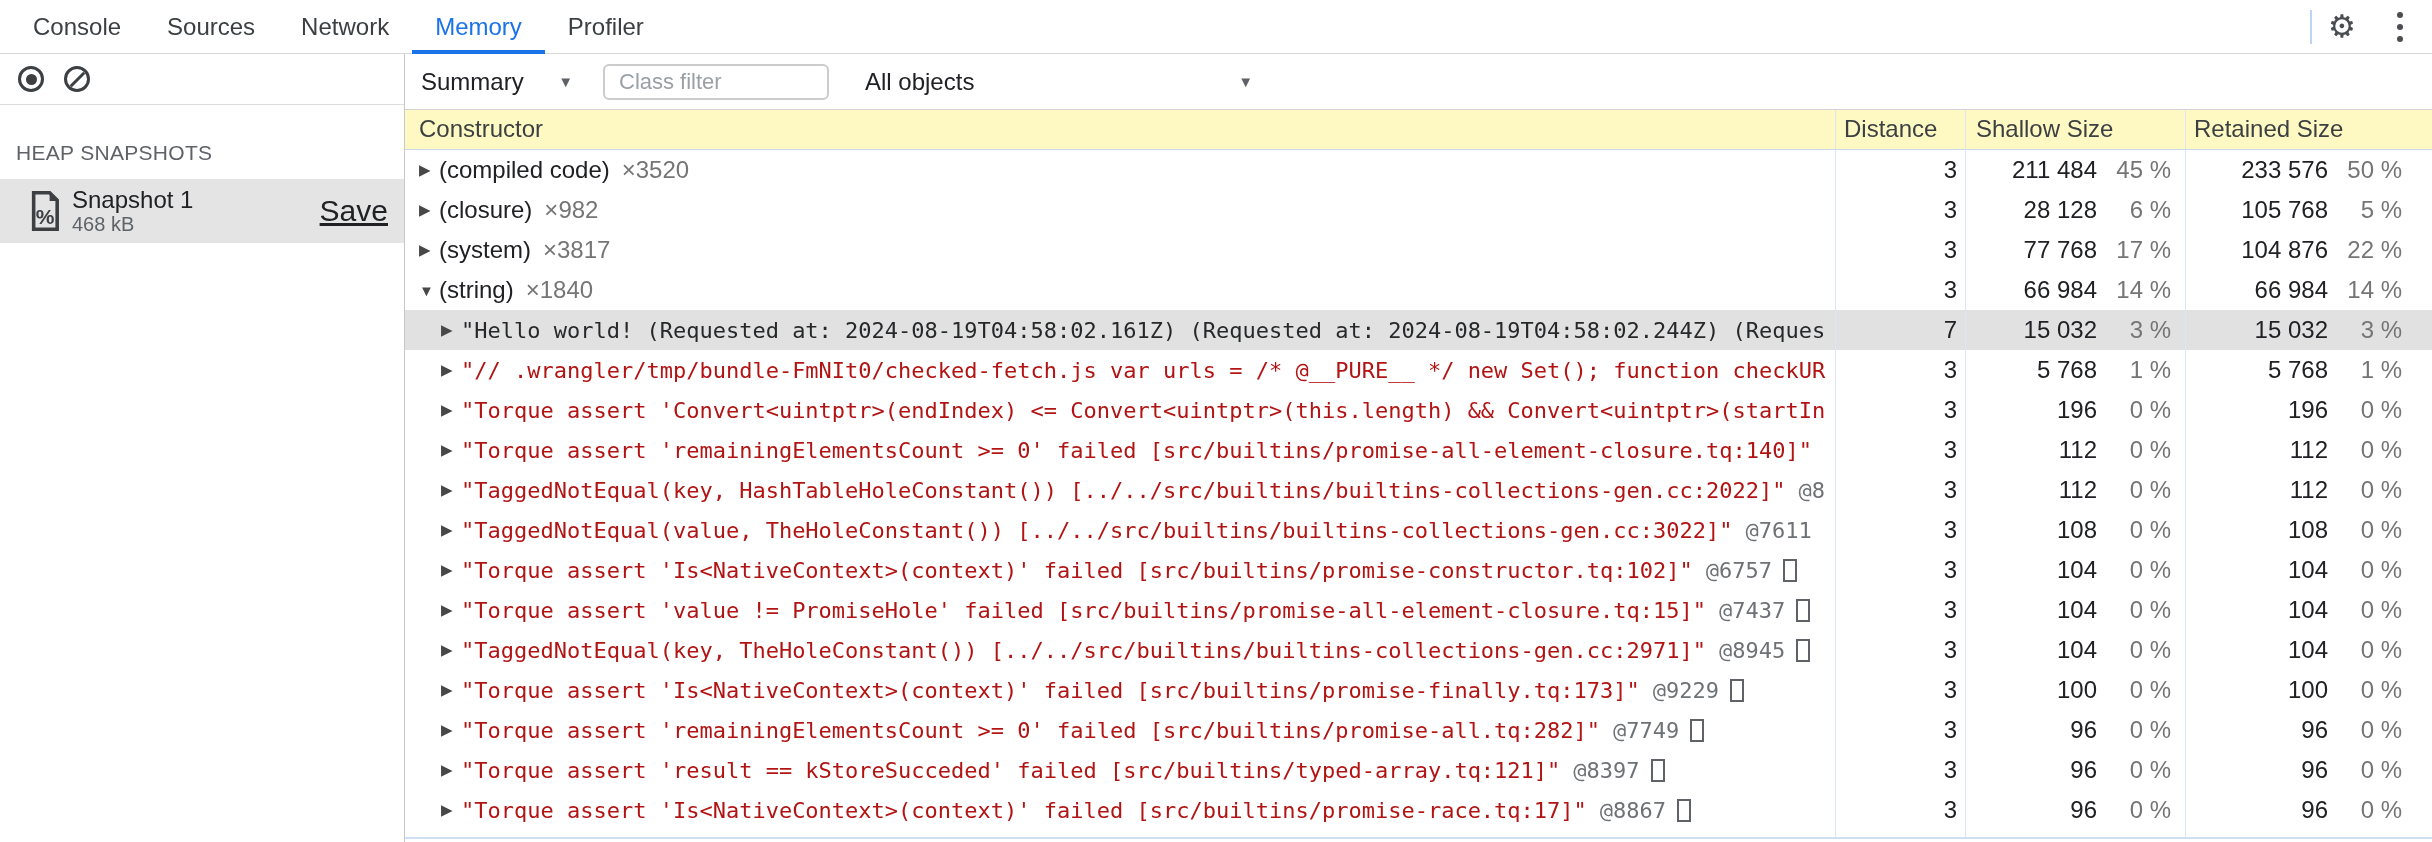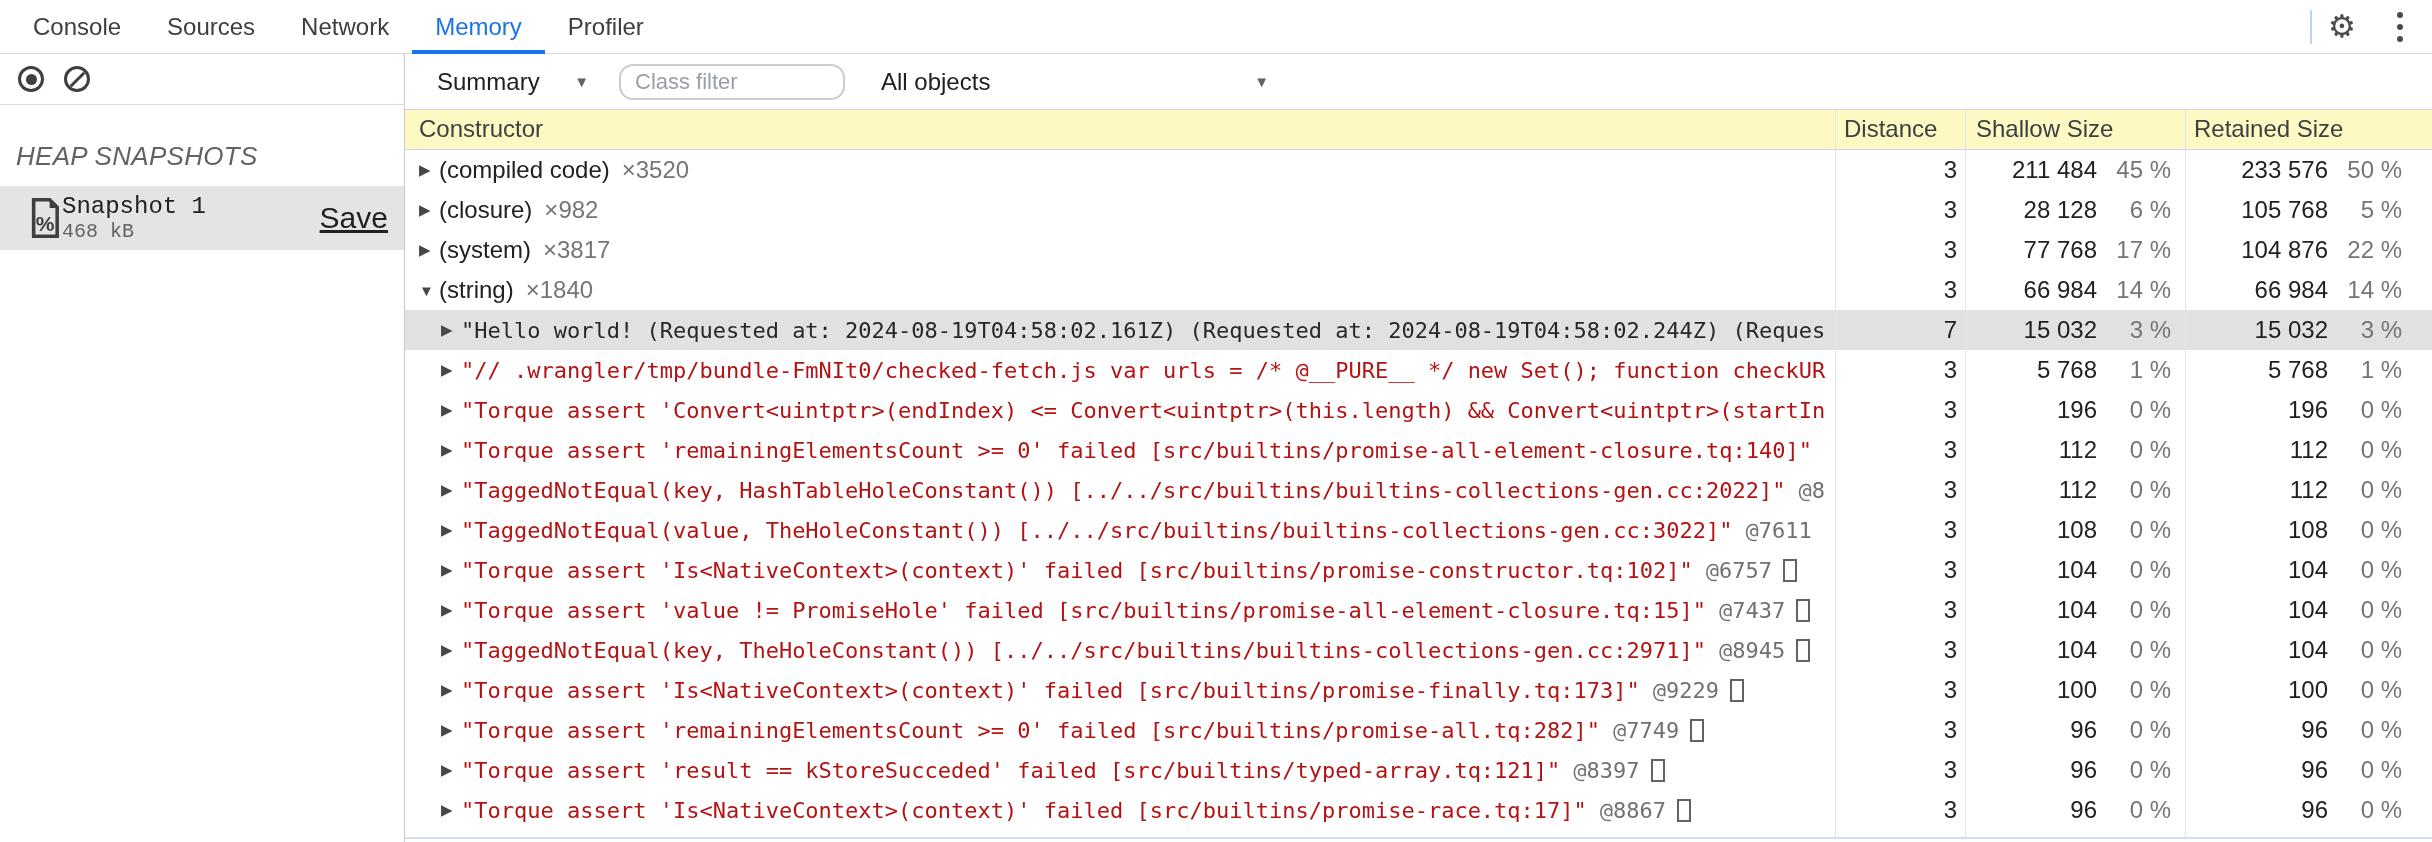--- a/index.html
+++ b/index.html
@@ -22,35 +22,35 @@
   
   .content { display:flex; height:788px; }
 
   
   .sidebar { width:405px; border-right:1px solid #c8c8c8; display:flex; flex-direction:column; background:#fff; }
   .side-toolbar { height:51px; border-bottom:1px solid #ddd; display:flex; align-items:center; padding-left:18px; gap:20px; }
   .circ { width:26px; height:26px; border:3px solid #3c4043; border-radius:50%; position:relative; display:inline-block; }
   .circ.record::after { content:""; position:absolute; left:50%; top:50%; width:11px; height:11px; margin:-5.5px 0 0 -5.5px; background:#3c4043; border-radius:50%; }
   .circ.clear::after { content:""; position:absolute; left:50%; top:50%; width:3px; height:19px; margin:-9.5px 0 0 -1.5px; background:#3c4043; transform:rotate(45deg); }
   .profiles-heading { margin:26px 0 0 26px; font-size:24px; color:#202124; }
-  .heap-heading { margin:36px 0 14px 16px; font-size:26px; color:#5f6368; letter-spacing:.3px;font-style:italic; }
+  .heap-heading { margin:36px 0 14px 16px; font-size:21px; color:#5f6368; letter-spacing:.3px; }
   .snapshot { height:64px; background:#e4e4e4; display:flex; align-items:center; padding:0 16px 0 28px; }
   .snap-icon { width:34px; height:42px; flex:none; }
-  .snap-text { margin-left:0; line-height:1.15;font-family:Liberation Mono, monospace; }
+  .snap-text { margin-left:10px; line-height:1.15; }
   .snap-name { font-size:24px; color:#202124; }
   .snap-size { font-size:20px; color:#5f6368; }
   .save-link { margin-left:auto; font-size:30px; color:#202124; text-decoration:underline; cursor:pointer; }
 
   
   .main { flex:1; display:flex; flex-direction:column; min-width:0; }
   .toolbar { height:56px; border-bottom:1px solid #d3d3d3; display:flex; align-items:center; }
   .select { display:flex; align-items:center; justify-content:space-between; font-size:24px; color:#202124; cursor:default; }
   .select .arrow { font-size:15px; color:#5f6368; }
-  .sel-summary { width:168px; margin-left:24px; padding:0 8px; }
-  .class-input { width:226px; height:36px; margin-left:22px; border:2px solid #ccc; border-radius:14px; padding:0 14px; font-size:22px; font-family:"Liberation Sans", sans-serif; color:#202124; outline:none; }
+  .sel-summary { width:168px; margin-left:8px; padding:0 8px; }
+  .class-input { width:226px; height:36px; margin-left:22px; border:2px solid #ccc; border-radius:6px; padding:0 14px; font-size:22px; font-family:"Liberation Sans", sans-serif; color:#202124; outline:none; }
   .class-input::placeholder { color:#9aa0a6; }
   .sel-objects { width:404px; margin-left:28px; padding:0 8px; }
 
   
   .grid { flex:1; display:flex; flex-direction:column; min-height:0; }
   .ghead { height:40px; background:#fef9c3; border-bottom:1px solid #ccdaee; display:flex; font-size:24px; color:#3c4043; }
   .ghead > div { line-height:38px; overflow:hidden; white-space:nowrap; }
   .h-constructor { width:1430px; padding-left:14px; }
   .h-distance { width:130px; border-left:1px solid #dde6f3; padding-left:8px; }
   .h-shallow { width:220px; border-left:1px solid #dde6f3; padding-left:10px; }

